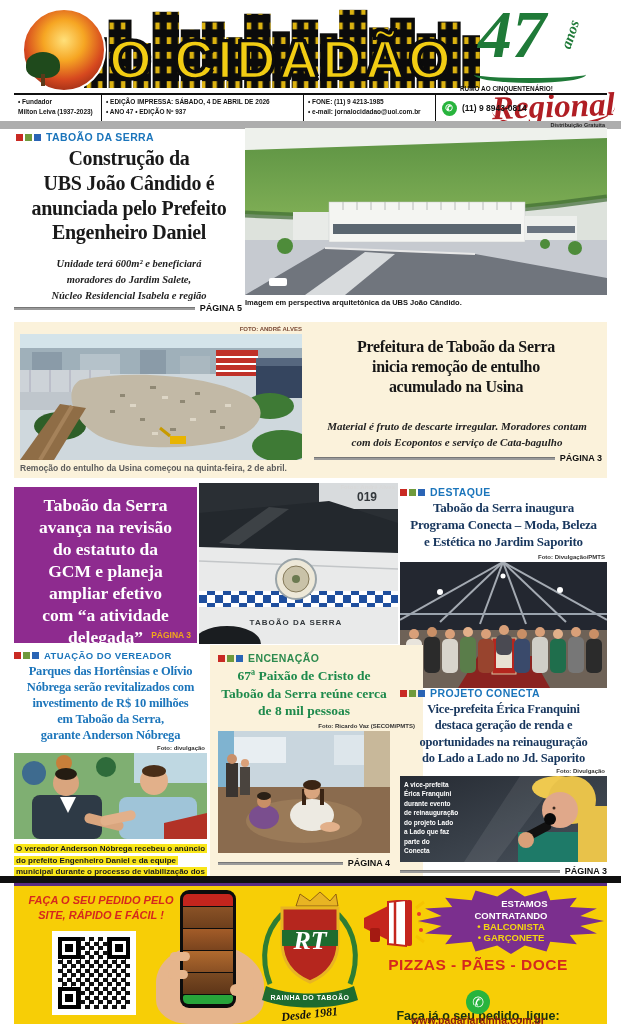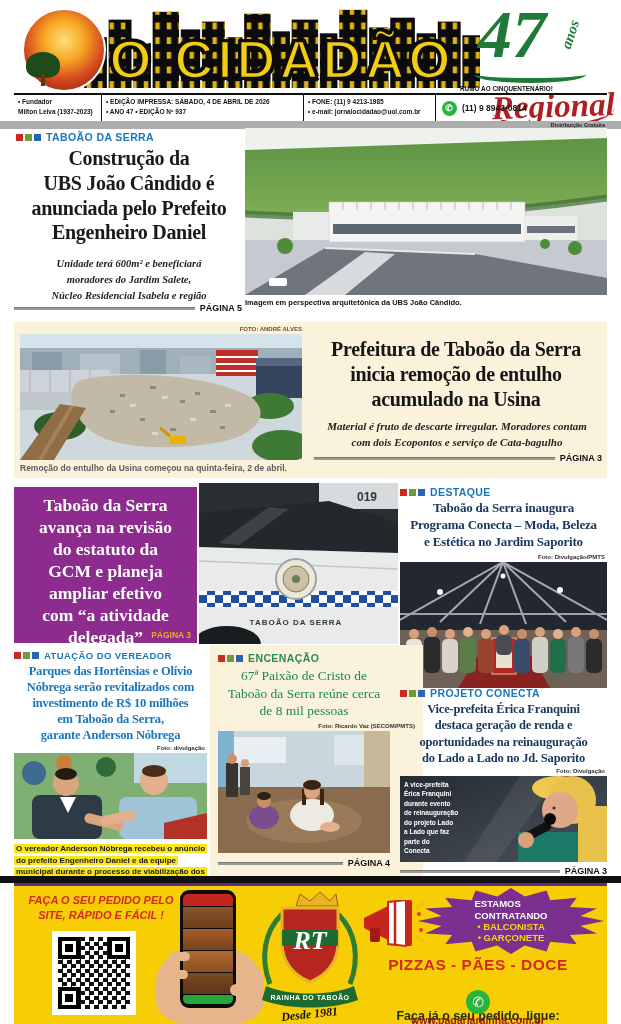--- a/index.html
+++ b/index.html
@@ -59,21 +59,21 @@
   #lead-sub{left:20px;top:256px;width:218px;font:700 italic 10.5px/1.5 "Liberation Serif",serif;color:#222;}
   #lead-pageline{left:14px;top:303px;width:228px;}
   #render{position:absolute;left:245px;top:128px;width:362px;height:167px;background:#DDE2DC;}
   #render-cap{left:245px;top:298px;width:362px;font:800 7.5px "Liberation Sans",sans-serif;color:#111;}
 
   
   #usina{position:absolute;left:14px;top:322px;width:593px;height:156px;background:#FBF2DB;}
   #usina-credit{position:absolute;left:6px;top:4px;width:282px;text-align:right;font:700 6px "Liberation Sans",sans-serif;color:#7A4A35;}
   #usina-photo{position:absolute;left:6px;top:12px;width:282px;height:126px;background:#cfd8dd;}
   #usina-cap{position:absolute;left:6px;top:141px;width:290px;font:700 8.5px "Liberation Sans",sans-serif;color:#5c5c5c;}
-  #usina-headline{position:absolute;left:296px;top:15px;width:292px;font-weight:800;font-size:20px;line-height:1.26;color:#161616;letter-spacing:-.3px;}
+  #usina-headline{position:absolute;left:296px;top:15px;width:292px;font-weight:800;font-size:16px;line-height:1.26;color:#161616;letter-spacing:-.3px;}
   #usina-sub{position:absolute;left:298px;top:97px;width:290px;font:700 italic 11px/1.45 "Liberation Serif",serif;color:#222;}
   #usina-pageline{left:300px;top:131px;width:288px;}
 
   
   #gcm-box{position:absolute;left:14px;top:487px;width:183px;height:156px;background:#8E2B8F;}
   #gcm-headline{position:absolute;left:4px;top:7px;width:175px;font-weight:800;font-size:17.5px;line-height:1.26;color:#fff;}
   #gcm-page{position:absolute;right:6px;bottom:3px;font:800 8.5px "Liberation Sans",sans-serif;color:#F2A71B;}
   #gcm-photo{position:absolute;left:199px;top:483px;width:199px;height:161px;background:#3A4046;}
   .credit-onphoto{position:absolute;top:1px;right:3px;font:700 6px "Liberation Sans",sans-serif;color:#d8d8d8;}
 
@@ -85,21 +85,21 @@
   
   #vereador-col{position:absolute;left:14px;top:650px;width:193px;}
   #vereador-headline{position:absolute;left:0;top:13px;width:193px;font-weight:800;font-size:12.5px;line-height:1.28;color:#1B75BB;letter-spacing:-.2px;}
   #vereador-credit{position:absolute;right:2px;top:95px;font:700 6px "Liberation Sans",sans-serif;color:#333;}
   #vereador-photo{position:absolute;left:0;top:103px;width:193px;height:86px;background:#7FAF72;}
   #vereador-cap{position:absolute;left:0;top:193px;width:193px;font:800 8px/1.45 "Liberation Sans",sans-serif;color:#1a1a1a;}
   .hl{background:#F9E61A;padding:0 2px;box-decoration-break:clone;-webkit-box-decoration-break:clone;}
   #vereador-pageline{left:0;top:242px;width:193px;}
 
   #paixao{position:absolute;left:210px;top:645px;width:213px;height:235px;background:#FBF2DB;}
-  #paixao-headline{position:absolute;left:8px;top:22px;width:172px;font-weight:400;font-size:13.5px;line-height:1.3;color:#1E8A4C;}
+  #paixao-headline{position:absolute;left:8px;top:22px;width:172px;font-weight:700;font-size:13.5px;line-height:1.3;color:#1E8A4C;}
   #paixao-credit{position:absolute;right:8px;top:78px;font:700 6px "Liberation Sans",sans-serif;color:#333;}
   #paixao-photo{position:absolute;left:8px;top:86px;width:172px;height:122px;background:#C9D6DE;}
   #paixao-pageline{left:8px;top:213px;width:172px;}
 
   #conecta-col{position:absolute;left:400px;top:688px;width:207px;}
   #conecta-headline{position:absolute;left:0;top:13px;width:207px;font-weight:800;font-size:12.5px;line-height:1.3;color:#17365D;letter-spacing:-.2px;}
   #conecta-credit{position:absolute;right:2px;top:80px;font:700 6px "Liberation Sans",sans-serif;color:#333;}
   #conecta-photo{position:absolute;left:0;top:88px;width:207px;height:86px;background:#2A2F38;}
   #conecta-cap{position:absolute;left:4px;top:4px;width:74px;font:700 6.5px/1.45 "Liberation Sans",sans-serif;color:#fff;}
   #conecta-pageline{left:0;top:178px;width:207px;}
@@ -125,21 +125,21 @@
   .f3{background:linear-gradient(#b06a2e,#8a5024);} .f4{background:linear-gradient(#7a4a22,#5e3518);}
   #phone .ph-btn{height:9px;background:#27A43A;border-radius:2px;}
   .finger{position:absolute;background:#E6B58C;border-radius:6px;}
   #fg1{left:16px;top:64px;width:20px;height:9px;} #fg2{left:14px;top:82px;width:20px;height:9px;}
   #fg3{left:76px;top:96px;width:24px;height:12px;}
 
   #logo{position:absolute;left:238px;top:2px;width:116px;height:136px;}
   #mega{position:absolute;left:348px;top:14px;width:64px;height:48px;}
   #star{position:absolute;left:404px;top:2px;width:186px;height:66px;background:#7B2F8E;display:flex;flex-direction:column;align-items:center;justify-content:center;
     clip-path:polygon(100% 50%,87.3% 57.4%,96.2% 69.1%,81.6% 71.1%,85.4% 85.4%,71.1% 81.6%,69.1% 96.2%,57.4% 87.3%,50% 100%,42.6% 87.3%,30.9% 96.2%,28.9% 81.6%,14.6% 85.4%,18.4% 71.1%,3.8% 69.1%,12.7% 57.4%,0% 50%,12.7% 42.6%,3.8% 30.9%,18.4% 28.9%,14.6% 14.6%,28.9% 18.4%,30.9% 3.8%,42.6% 12.7%,50% 0%,57.4% 12.7%,69.1% 3.8%,71.1% 18.4%,85.4% 14.6%,81.6% 28.9%,96.2% 30.9%,87.3% 42.6%);}
-  #star-title{font:800 9.5px/1.2 "Liberation Sans",sans-serif;color:#fff;text-align:left;}
+  #star-title{font:800 9.5px/1.2 "Liberation Sans",sans-serif;color:#fff;text-align:right;}
   #star-roles{font:800 9.5px/1.2 "Liberation Sans",sans-serif;color:#F5D511;text-align:center;}
   #ad-products{position:absolute;left:336px;top:70px;width:256px;text-align:center;font:900 15.5px "Liberation Sans",sans-serif;color:#D5281E;letter-spacing:.5px;}
   #ad-order{position:absolute;left:336px;top:90px;width:256px;text-align:center;font:800 12.5px "Liberation Sans",sans-serif;color:#17320F;margin-top:33px;}
   #ad-phone-row{position:absolute;left:336px;top:104px;width:256px;display:flex;align-items:center;justify-content:center;gap:6px;}
   .wa-big{width:24px;height:24px;border-radius:50%;background:#28B43D;color:#fff;display:flex;align-items:center;justify-content:center;font-size:14px;}
   #ad-phone{font:900 21px "Liberation Sans",sans-serif;color:#2FA043;}
   #ad-site{position:absolute;left:336px;top:128px;width:256px;text-align:center;font:800 10.5px "Liberation Sans",sans-serif;color:#8E1B12;}
 </style>
 </head>
 <body>

